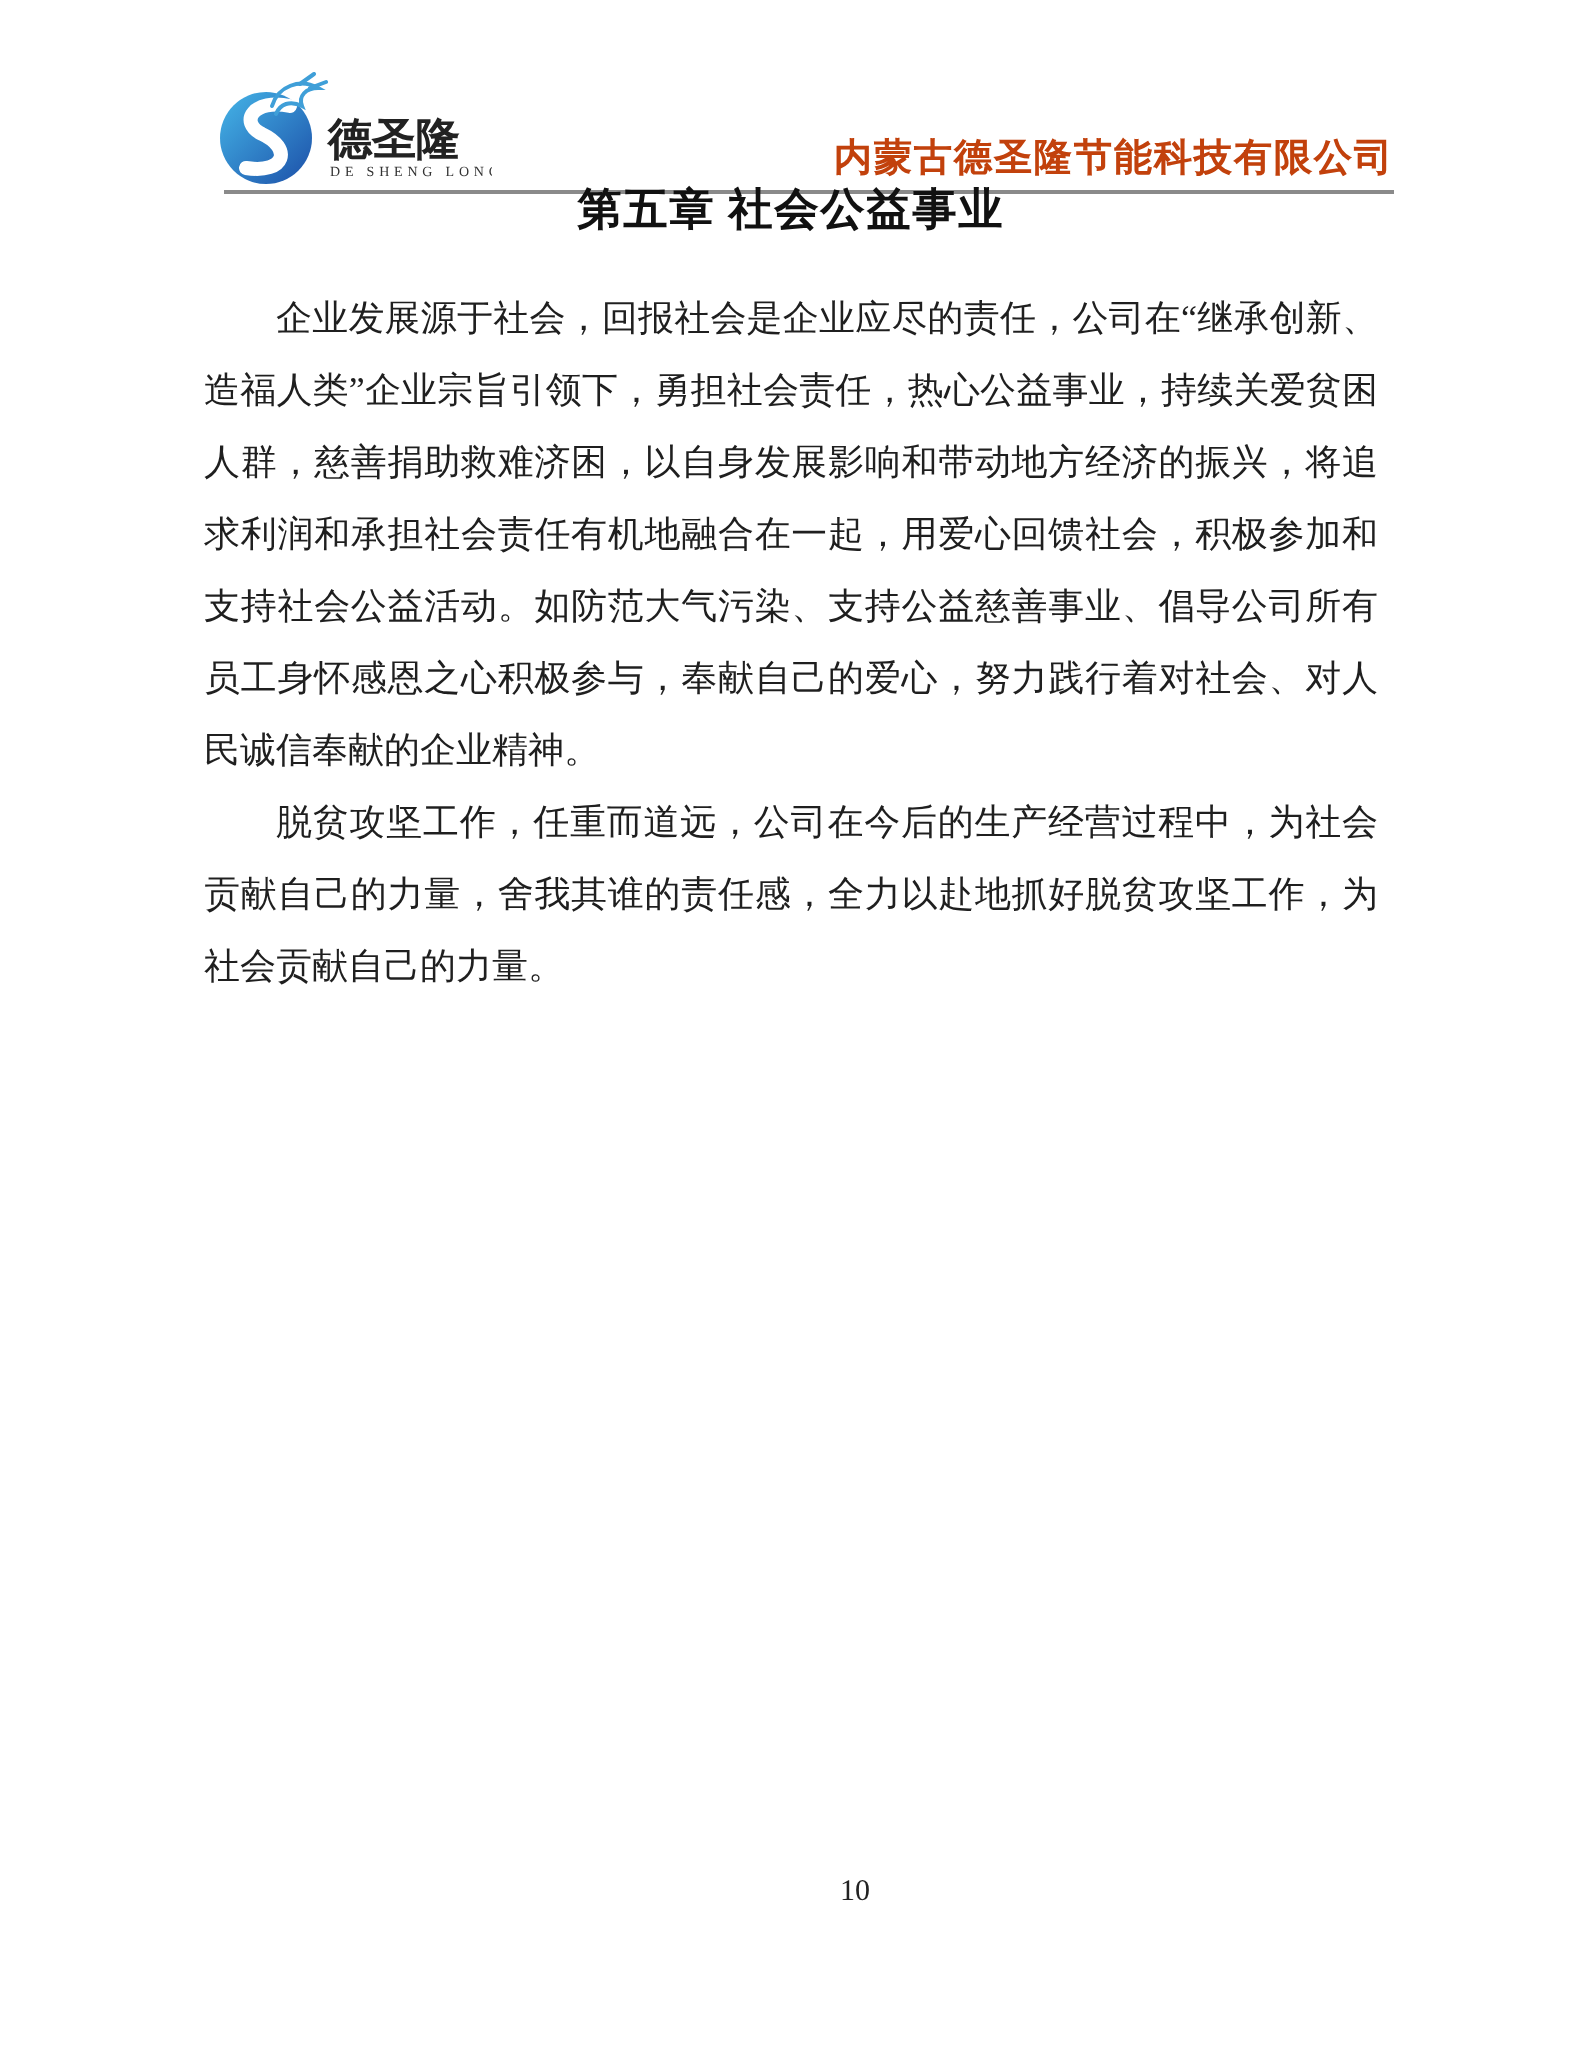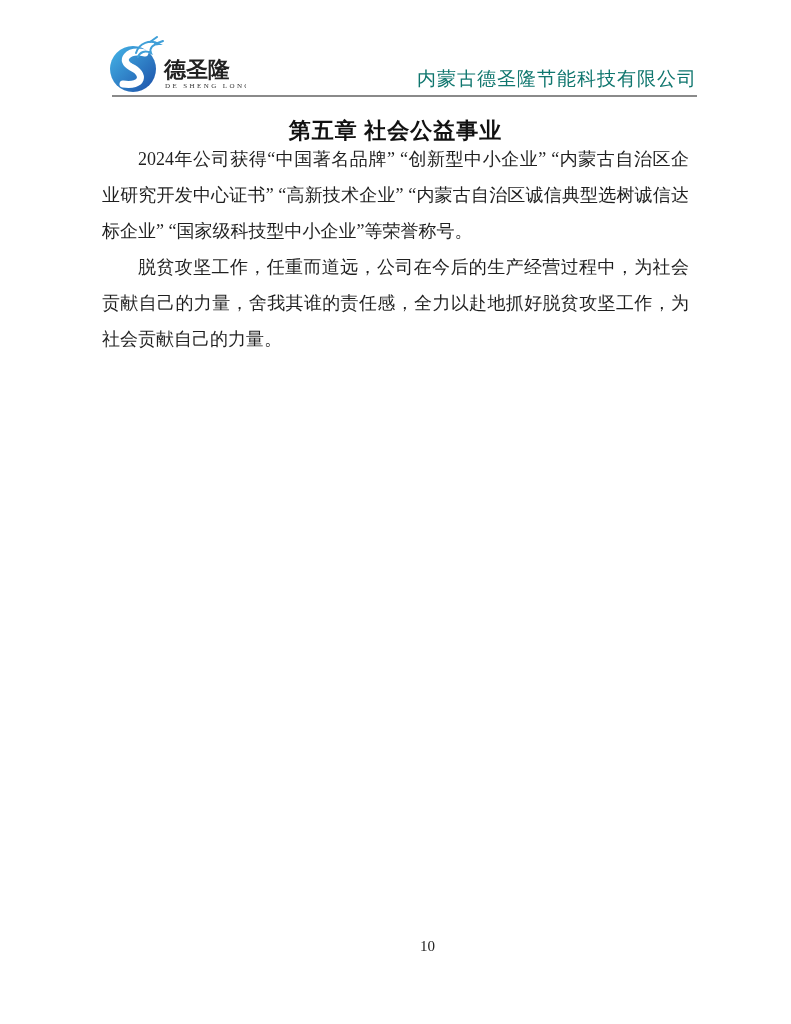--- a/index.html
+++ b/index.html
@@ -19,34 +19,34 @@
   }
   .logo {
     position: absolute;
     top: 36px; left: 106px;
     width: 140px; height: 58px;
   }
   .company-name {
     position: absolute;
     top: 66px; right: 94px;
     font-size: 19px;
-    font-weight: normal;
+    font-weight: bold;
     letter-spacing: 1px;
-    color: #0f766e;
+    color: #c2410c;
     white-space: nowrap;
   }
   .header-rule {
     position: absolute;
     top: 95px; left: 112px;
     width: 585px; height: 2px;
     background: #8a8a8a;
   }
   .chapter-title {
     position: absolute;
-    top: 116px; left: 0;
+    top: 90px; left: 0;
     width: 100%;
     text-align: center;
     font-size: 22px;
     font-weight: bold;
     letter-spacing: 1px;
     color: #111111;
   }
   .body-text {
     position: absolute;
     top: 141px; left: 102px;
@@ -92,19 +92,19 @@
     <text x="59" y="52" font-size="7" letter-spacing="2.4" fill="#333333">DE SHENG LONG</text>
   </svg>
 
   <div class="company-name">内蒙古德圣隆节能科技有限公司</div>
 
   <div class="header-rule"></div>
 
   <div class="chapter-title">第五章 社会公益事业</div>
 
   <div class="body-text">
-    <p>2024年公司获得“中国著名品牌” “创新型中小企业” “内蒙古自治区企业研究开发中心证书” “高新技术企业” “内蒙古自治区诚信典型选树诚信达标企业” “国家级科技型中小企业”等荣誉称号。</p>
+    <p>企业发展源于社会，回报社会是企业应尽的责任，公司在“继承创新、造福人类”企业宗旨引领下，勇担社会责任，热心公益事业，持续关爱贫困人群，慈善捐助救难济困，以自身发展影响和带动地方经济的振兴，将追求利润和承担社会责任有机地融合在一起，用爱心回馈社会，积极参加和支持社会公益活动。如防范大气污染、支持公益慈善事业、倡导公司所有员工身怀感恩之心积极参与，奉献自己的爱心，努力践行着对社会、对人民诚信奉献的企业精神。</p>
     <p>脱贫攻坚工作，任重而道远，公司在今后的生产经营过程中，为社会贡献自己的力量，舍我其谁的责任感，全力以赴地抓好脱贫攻坚工作，为社会贡献自己的力量。</p>
   </div>
 
   <div class="page-number">10</div>
 
 </div>
 
 </body></html>

